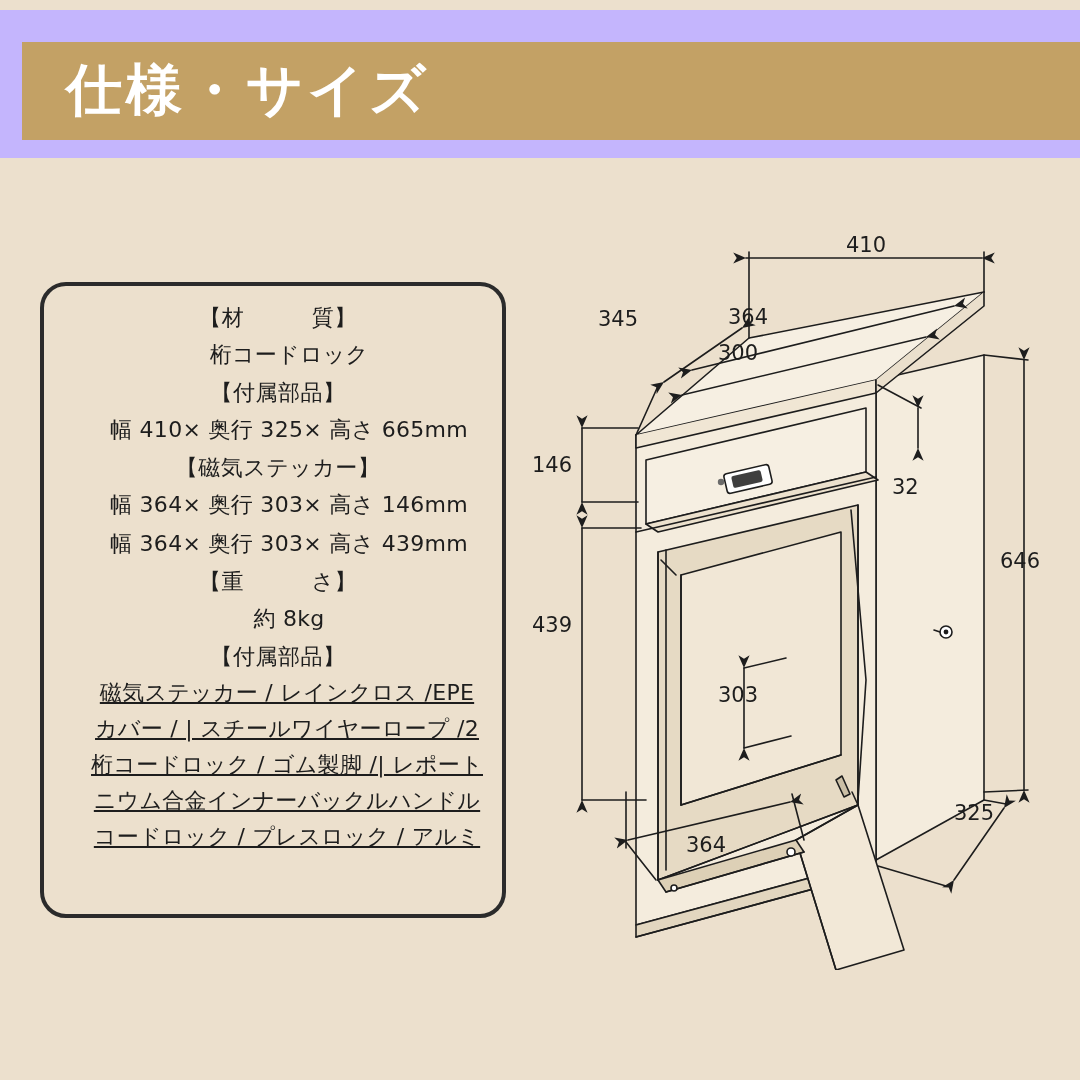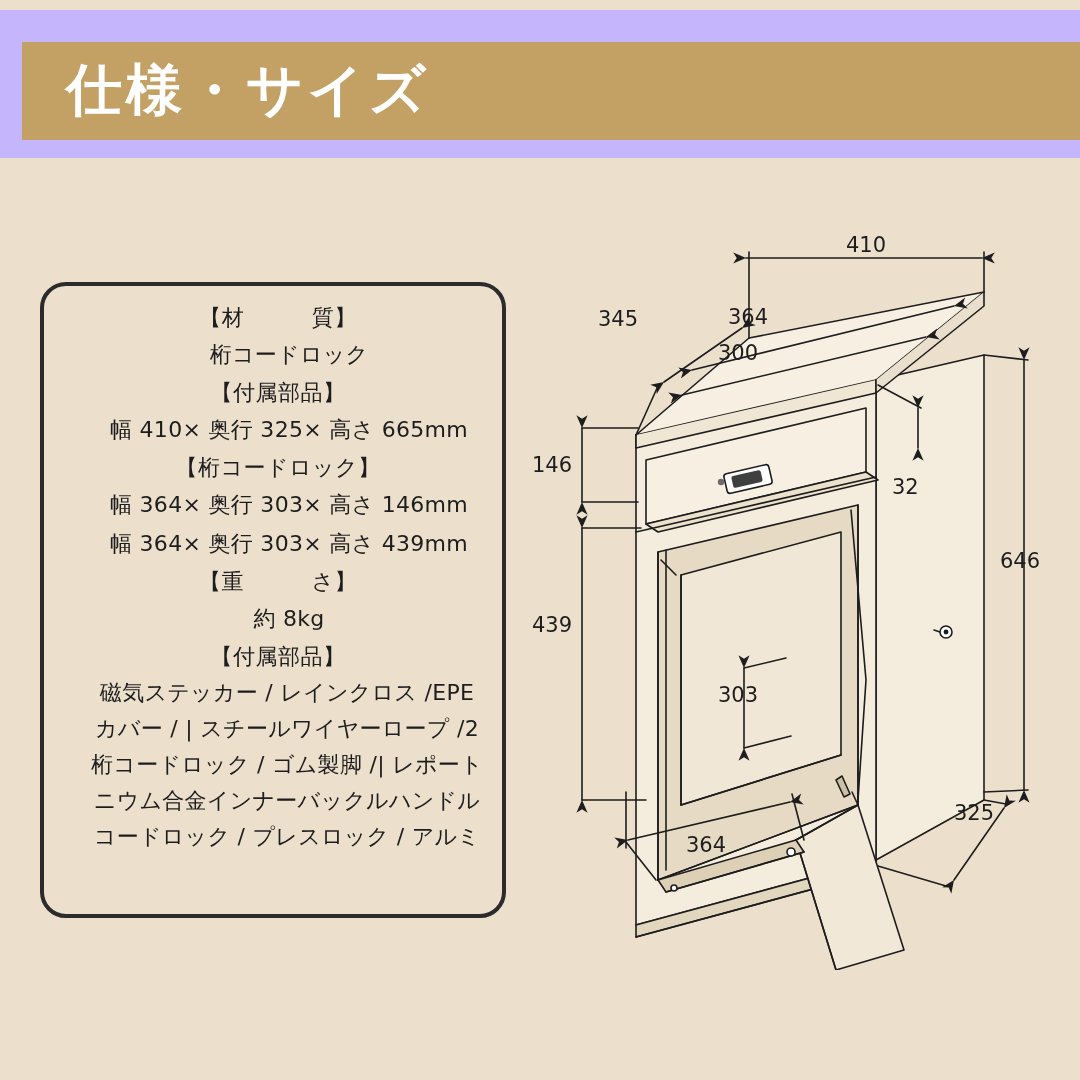--- a/index.html
+++ b/index.html
@@ -79,20 +79,21 @@
     font-size: 22px;
     color: #1d1d1d;
     line-height: 37px;
     padding-left: 22px;
     font-family: "DejaVu Sans", "Liberation Sans", sans-serif;
     letter-spacing: 0.3px;
   }
   .spec-val.wrap {
     line-height: 36px;
     padding-right: 4px;
+    text-decoration: underline;
   }
   
   #drawing {
     position: absolute;
     left: 506px;
     top: 180px;
     width: 574px;
     height: 790px;
   }
   #drawing svg {
@@ -117,21 +118,21 @@
         <div class="spec-head">【材　　　質】</div>
         <div class="spec-val">桁コードロック</div>
       </div>
 
       <div class="spec-block">
         <div class="spec-head">【付属部品】</div>
         <div class="spec-val">幅 410× 奥行 325× 高さ 665mm</div>
       </div>
 
       <div class="spec-block">
-        <div class="spec-head">【桁コードロック】</div>
+        <div class="spec-head">【磁気ステッカー】</div>
         <div class="spec-val">幅 364× 奥行 303× 高さ 146mm</div>
       </div>
 
       <div class="spec-block">
         <div class="spec-val">幅 364× 奥行 303× 高さ 439mm</div>
       </div>
 
       <div class="spec-block">
         <div class="spec-head">【重　　　さ】</div>
         <div class="spec-val">約 8kg</div>

